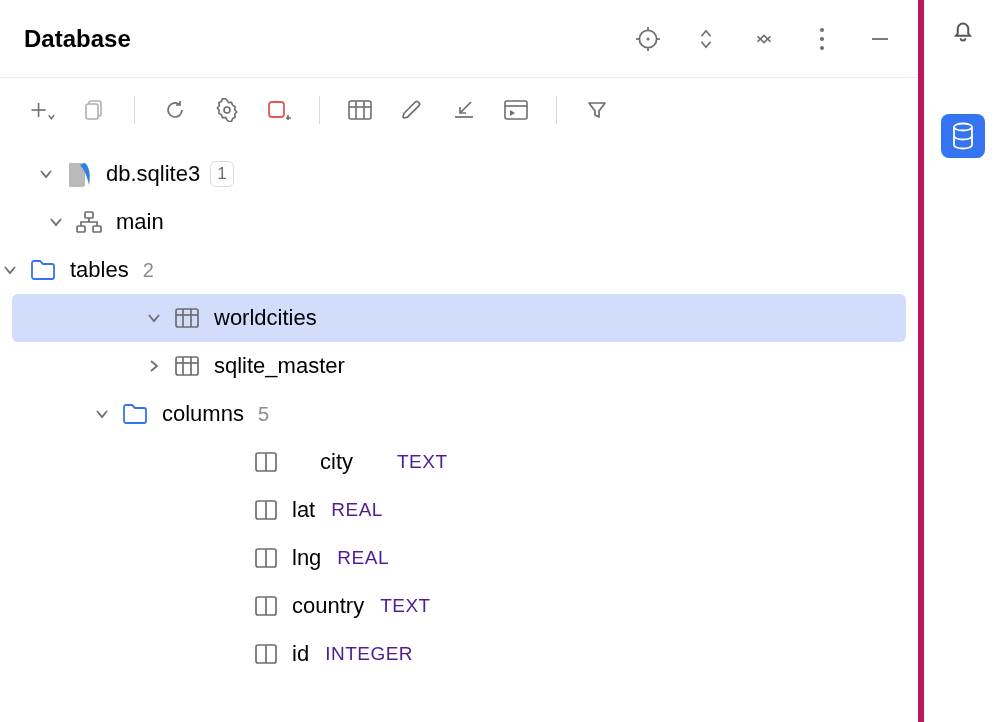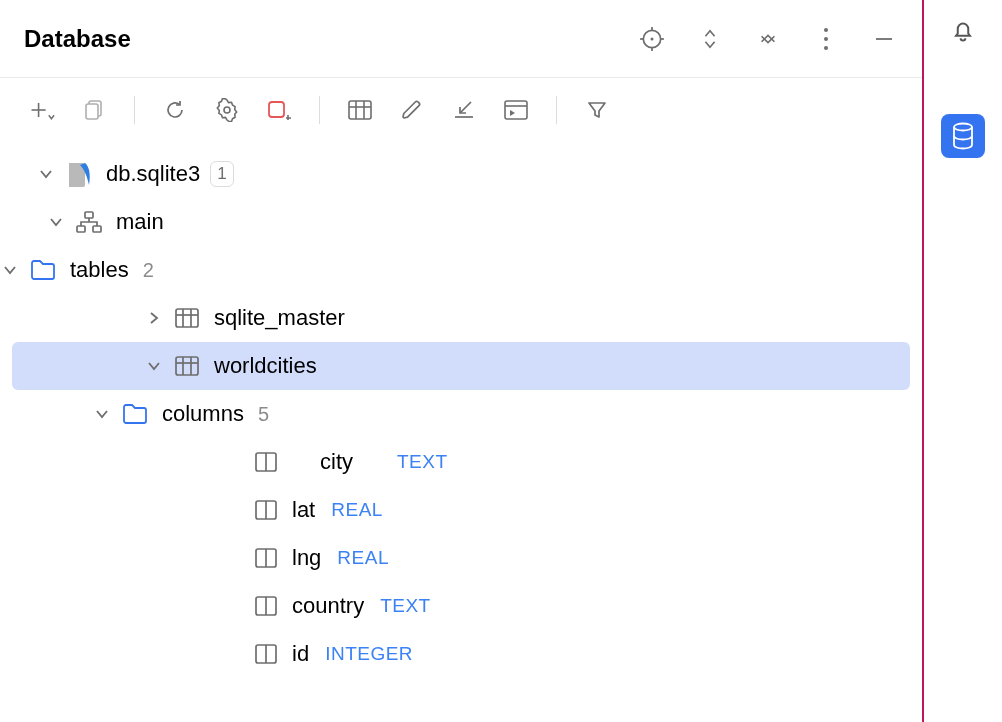--- a/index.html
+++ b/index.html
@@ -15,21 +15,21 @@
   }
   .app {
     display: flex;
     width: 1002px;
     height: 722px;
   }
   .main-panel {
     flex: 1;
     display: flex;
     flex-direction: column;
-    border-right: 2px solid #be185d;
+    border-right: 6px solid #be185d;
   }
   .right-rail {
     width: 78px;
     background: #fff;
     display: flex;
     flex-direction: column;
     align-items: center;
     padding-top: 16px;
     gap: 26px;
   }
@@ -122,21 +122,21 @@
     color: #6e6e6e;
   }
   .count-text {
     margin-left: 14px;
     font-size: 20px;
     color: #8c8c8c;
   }
   .type-text {
     margin-left: 16px;
     font-size: 19px;
-    color: #3b82f6;
+    color: #4c1d95;
     letter-spacing: 0.5px;
   }
   
   .rail-db {
     width: 44px;
     height: 44px;
     background: #3574f0;
     border-radius: 8px;
     display: flex;
     align-items: center;
@@ -306,52 +306,52 @@
         </span>
         <span class="node-icon">
           <svg width="26" height="22" viewBox="0 0 26 22" fill="none" stroke="#3574f0" stroke-width="1.8">
             <path d="M2 4c0-1 .8-2 2-2h6l3 3h9c1 0 2 1 2 2v11c0 1-1 2-2 2H4c-1 0-2-1-2-2z"></path>
           </svg>
         </span>
         <span class="label">tables</span>
         <span class="count-text">2</span>
       </div>
 
-      <div class="row" style="padding-left:144px">
-        <span class="chev">
-          <svg width="16" height="16" viewBox="0 0 16 16" fill="none" stroke="#6e6e6e" stroke-width="1.8">
-              <polyline points="5,3 11,8 5,13"></polyline>
+      <div class="row selected" style="padding-left:132px">
+        <span class="chev">
+          <svg width="16" height="16" viewBox="0 0 16 16" fill="none" stroke="#6e6e6e" stroke-width="1.8">
+              <polyline points="3,5 8,11 13,5"></polyline>
             </svg>
         </span>
         <span class="node-icon">
           <svg width="26" height="22" viewBox="0 0 26 22" fill="none" stroke="#6e6e6e" stroke-width="1.7">
             <rect x="2" y="2" width="22" height="18" rx="2"></rect>
             <line x1="2" y1="8" x2="24" y2="8"></line>
             <line x1="9" y1="2" x2="9" y2="20"></line>
             <line x1="17" y1="2" x2="17" y2="20"></line>
           </svg>
         </span>
-        <span class="label">sqlite_master</span>
-      </div>
-
-      <div class="row selected" style="padding-left:132px">
-        <span class="chev">
-          <svg width="16" height="16" viewBox="0 0 16 16" fill="none" stroke="#6e6e6e" stroke-width="1.8">
-              <polyline points="3,5 8,11 13,5"></polyline>
+        <span class="label">worldcities</span>
+      </div>
+
+      <div class="row" style="padding-left:144px">
+        <span class="chev">
+          <svg width="16" height="16" viewBox="0 0 16 16" fill="none" stroke="#6e6e6e" stroke-width="1.8">
+              <polyline points="5,3 11,8 5,13"></polyline>
             </svg>
         </span>
         <span class="node-icon">
           <svg width="26" height="22" viewBox="0 0 26 22" fill="none" stroke="#6e6e6e" stroke-width="1.7">
             <rect x="2" y="2" width="22" height="18" rx="2"></rect>
             <line x1="2" y1="8" x2="24" y2="8"></line>
             <line x1="9" y1="2" x2="9" y2="20"></line>
             <line x1="17" y1="2" x2="17" y2="20"></line>
           </svg>
         </span>
-        <span class="label">worldcities</span>
+        <span class="label">sqlite_master</span>
       </div>
 
       <div class="row" style="padding-left:92px">
         <span class="chev">
           <svg width="16" height="16" viewBox="0 0 16 16" fill="none" stroke="#6e6e6e" stroke-width="1.8">
               <polyline points="3,5 8,11 13,5"></polyline>
             </svg>
         </span>
         <span class="node-icon">
           <svg width="26" height="22" viewBox="0 0 26 22" fill="none" stroke="#3574f0" stroke-width="1.8">

